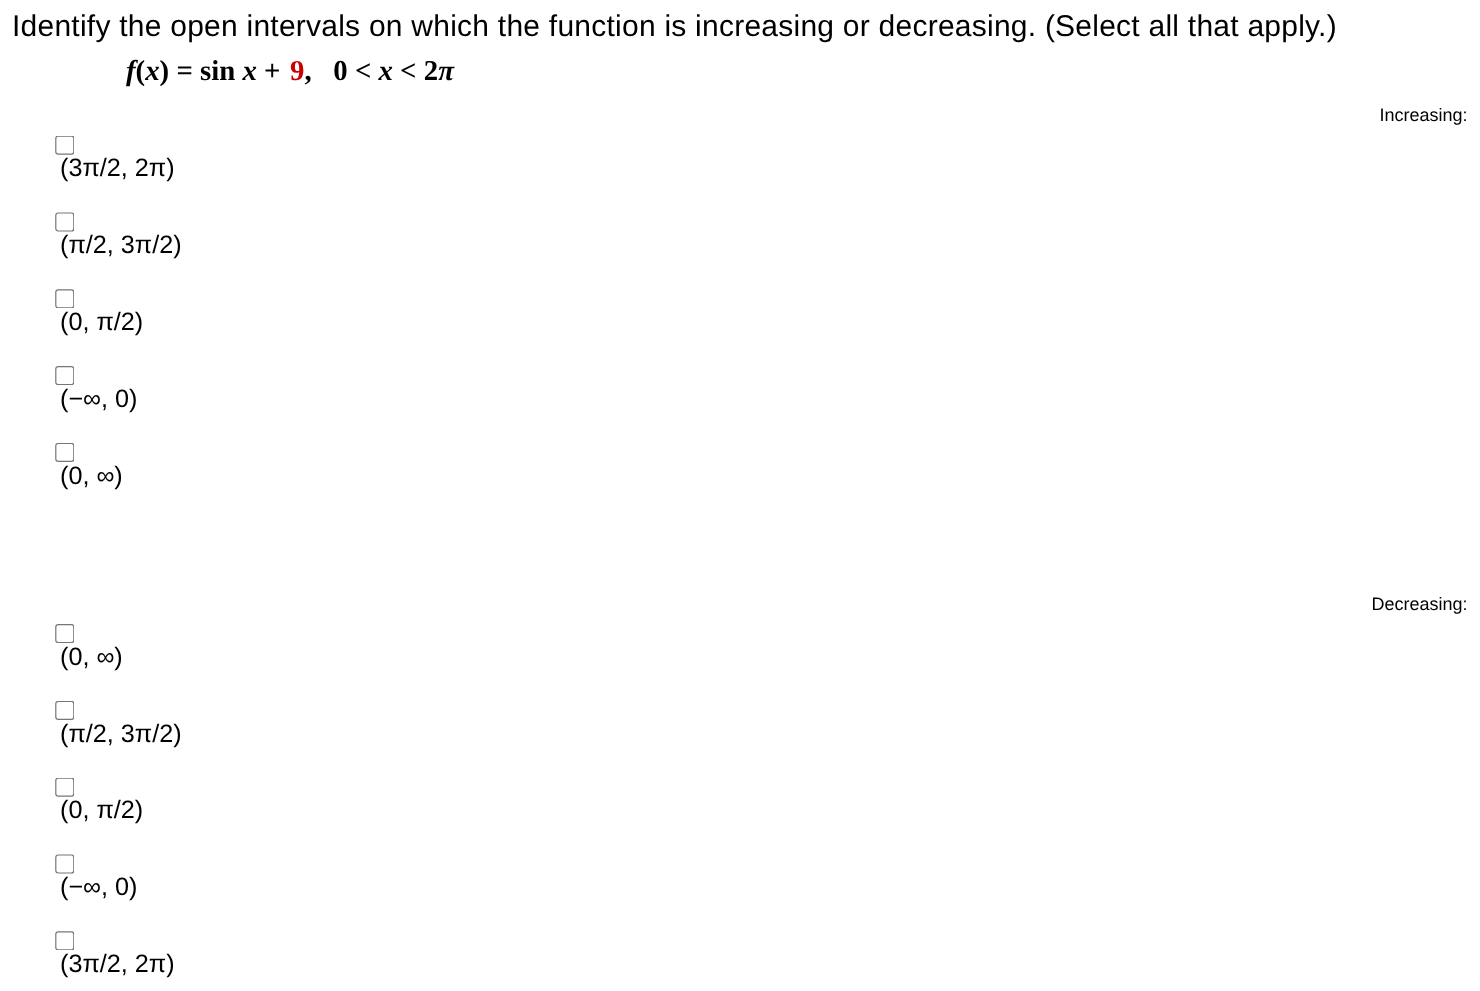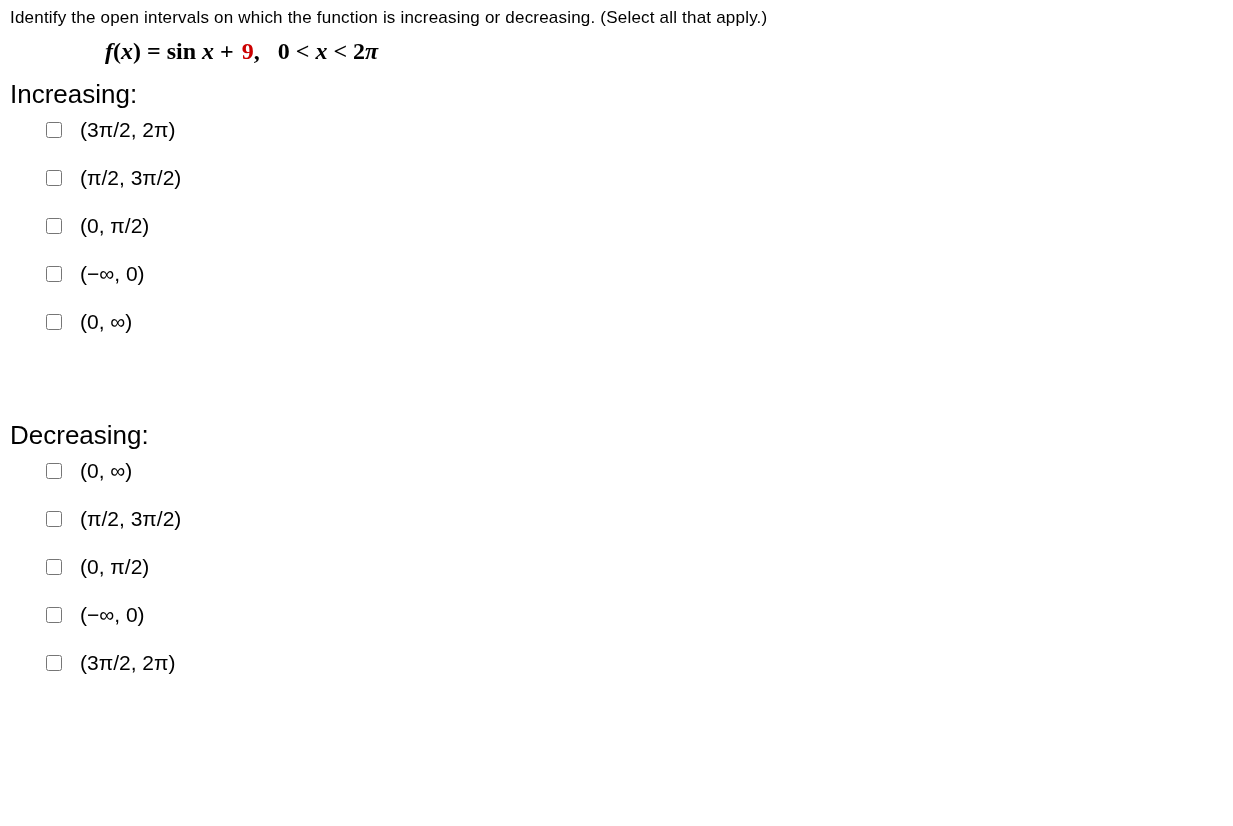--- a/index.html
+++ b/index.html
@@ -9,21 +9,21 @@
     }
     body {
       font-family: Verdana, Geneva, sans-serif;
       font-size: 20px;
       color: #000;
       background: #fff;
       padding: 8px 10px;
       width: 1233px;
     }
     .question-text {
-      font-size: 17px;
+      font-size: 25px;
       margin-bottom: 10px;
       letter-spacing: 0.2px;
     }
     .formula-row {
       padding-left: 95px;
       margin-bottom: 14px;
       font-family: "Times New Roman", Times, serif;
       font-size: 24px;
       font-style: italic;
       font-weight: bold;
@@ -35,31 +35,33 @@
       color: #cc0000;
       padding-left: 2px;
     }
     .formula-row .domain-expr {
       padding-left: 18px;
     }
     .formula-row .pi {
       font-style: italic;
     }
     .section-label {
-      font-size: 26px;
+      font-size: 15px;
       margin-top: 6px;
       margin-bottom: 8px;
+      text-align: right;
     }
     .options {
       padding-left: 36px;
     }
     .option-row {
       display: flex;
-      align-items: center;
+      align-items: flex-start;
       margin-bottom: 24px;
+      flex-direction: column;
     }
     .option-row:last-child {
       margin-bottom: 0;
     }
     .checkbox-wrap {
       width: 30px;
       display: flex;
       align-items: center;
     }
     input[type="checkbox"] {

